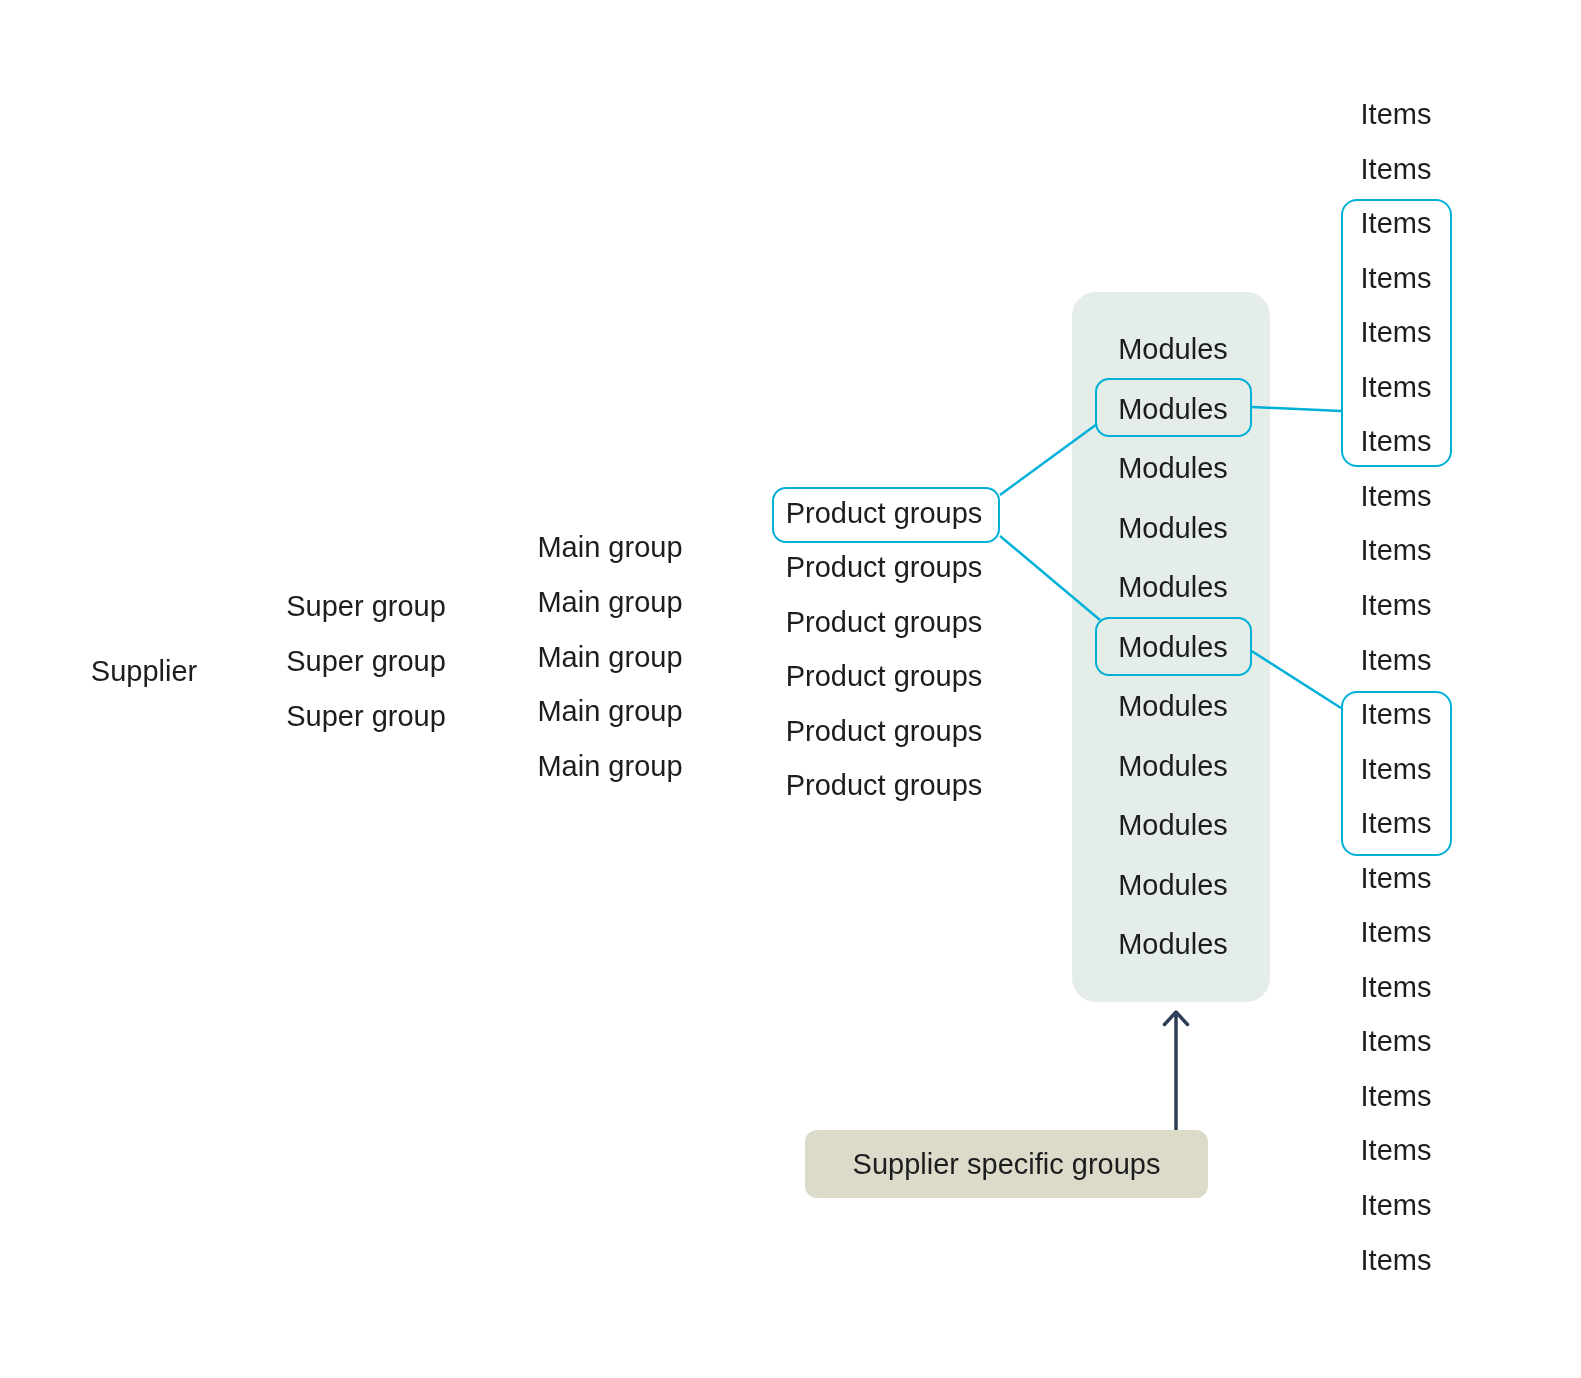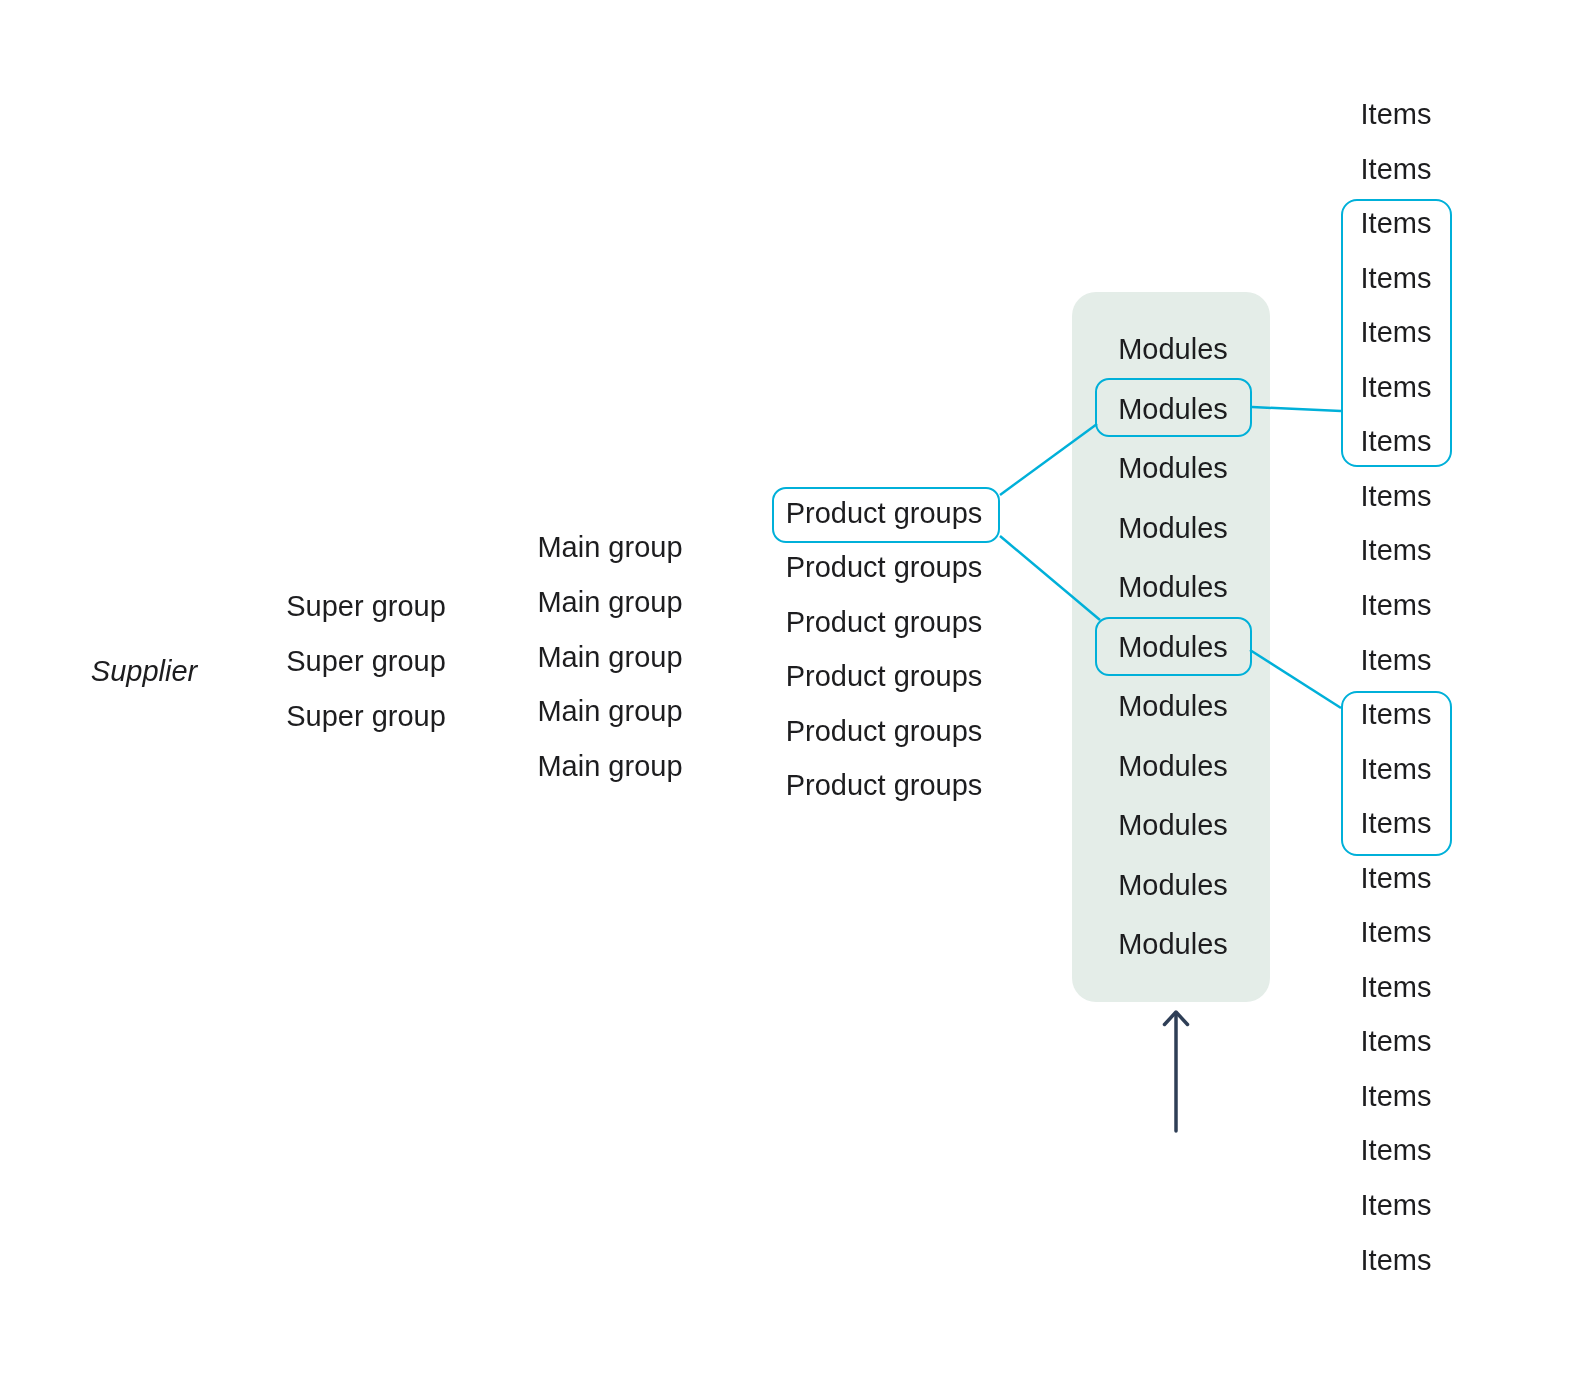--- a/index.html
+++ b/index.html
@@ -62,21 +62,21 @@
     <path class="arrow-stroke" d="M 1164.5 1024.5 L 1176 1012 L 1187.5 1024.5"></path>
   </svg>
 
   <div class="hl-box pg-box"></div>
   <div class="hl-box mod-box-1"></div>
   <div class="hl-box mod-box-2"></div>
   <div class="hl-box items-box-1"></div>
   <div class="hl-box items-box-2"></div>
 
   <div>
-      <span class="node-label" style="left: 144px; top: 671px; font-style: italic;">Supplier</span>
+      <span class="node-label" style="left: 144px; top: 671px;">Supplier</span>
     </div>
   <div>
       <span class="node-label" style="left: 366px; top: 606px;">Super group</span>
       <span class="node-label" style="left: 366px; top: 661px;">Super group</span>
       <span class="node-label" style="left: 366px; top: 716px;">Super group</span>
     </div>
   <div>
       <span class="node-label" style="left: 610px; top: 547px;">Main group</span>
       <span class="node-label" style="left: 610px; top: 601.75px;">Main group</span>
       <span class="node-label" style="left: 610px; top: 656.5px;">Main group</span>
@@ -122,14 +122,15 @@
       <span class="node-label" style="left: 1396px; top: 877.7px;">Items</span>
       <span class="node-label" style="left: 1396px; top: 932.25px;">Items</span>
       <span class="node-label" style="left: 1396px; top: 986.8px;">Items</span>
       <span class="node-label" style="left: 1396px; top: 1041.35px;">Items</span>
       <span class="node-label" style="left: 1396px; top: 1095.9px;">Items</span>
       <span class="node-label" style="left: 1396px; top: 1150.45px;">Items</span>
       <span class="node-label" style="left: 1396px; top: 1205px;">Items</span>
       <span class="node-label" style="left: 1396px; top: 1259.55px;">Items</span>
     </div>
 
+  <div class="annotation-box">Supplier specific groups</div>
 
 </div>
 
 </body></html>

